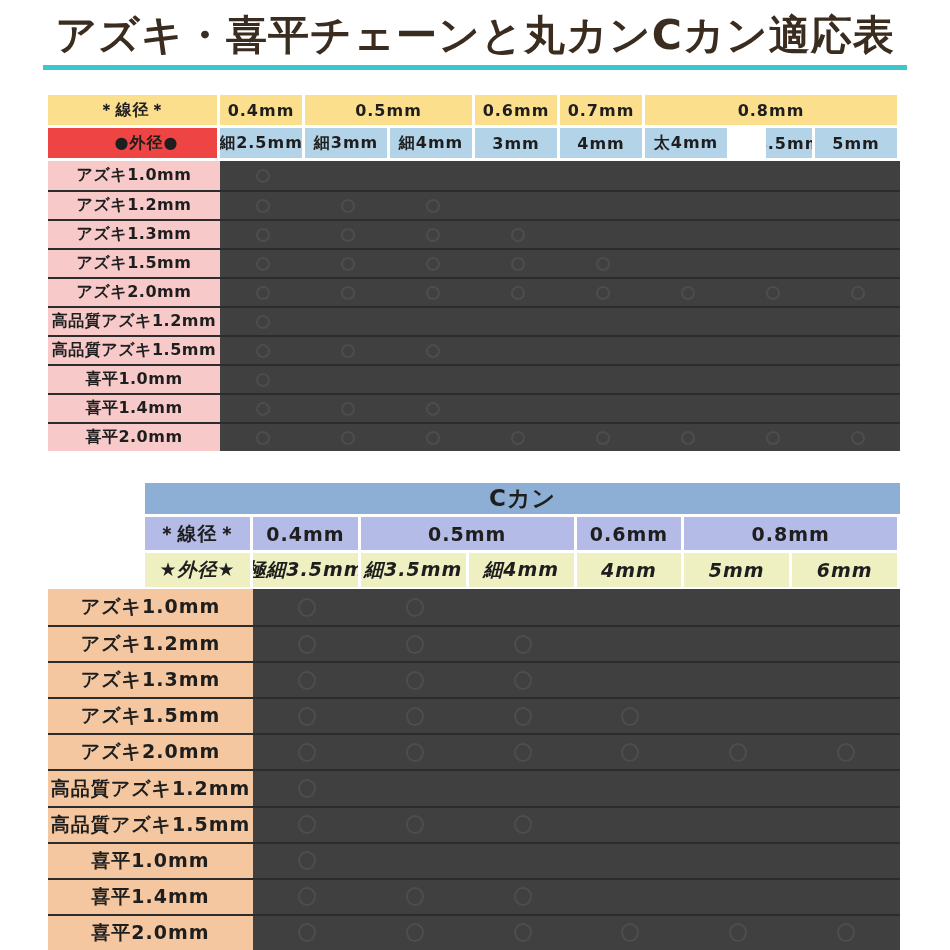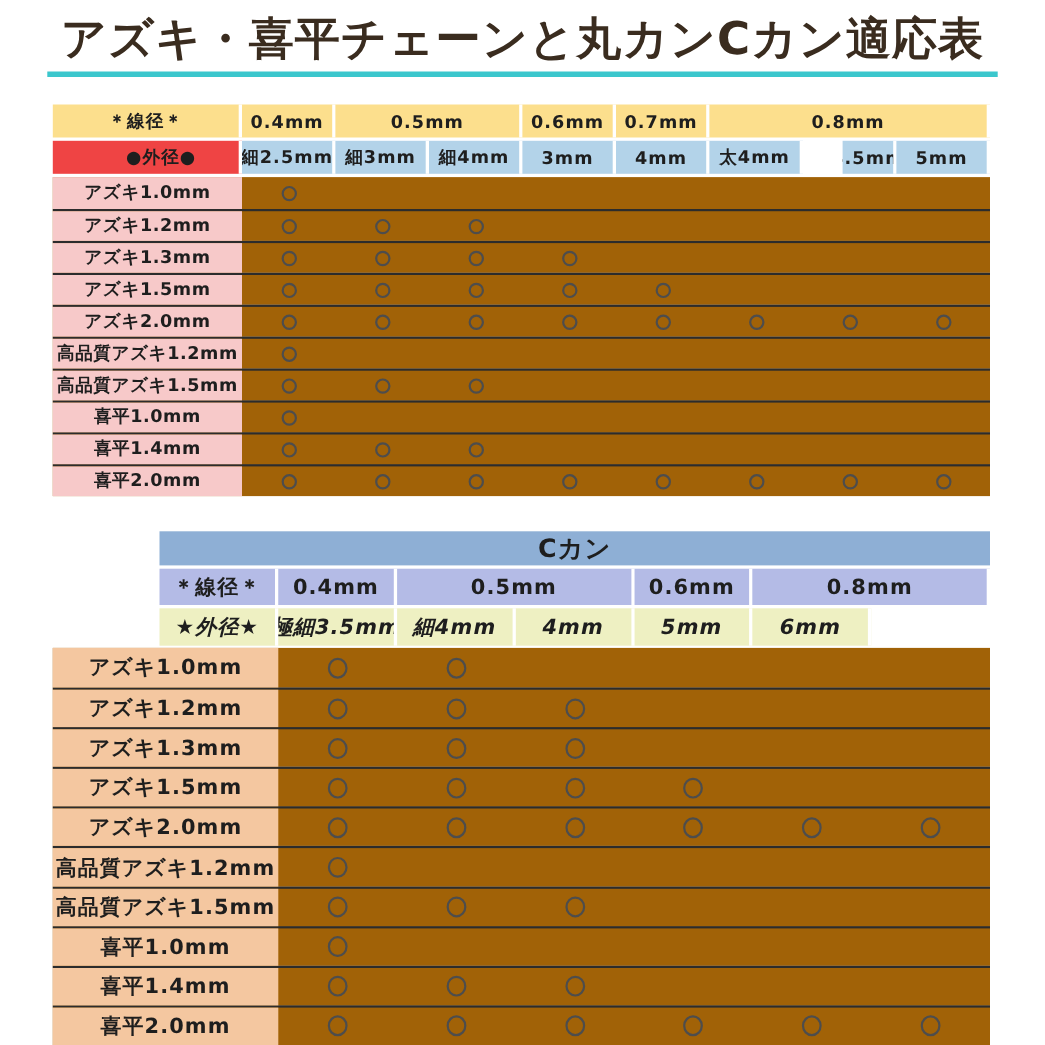--- a/index.html
+++ b/index.html
@@ -40,21 +40,21 @@
   }
   .hrow,.brow{display:grid;box-sizing:border-box;}
   .hcell{
     display:flex;align-items:center;justify-content:center;
     font-weight:bold;color:var(--txt);
     border-right:3px solid #ffffff;
     box-sizing:border-box;
     white-space:nowrap;
     overflow:hidden;
   }
-  .brow{background:#a16207;}
+  .brow{background:#404040;}
   .brow + .brow{border-top:2px solid var(--sep);}
   .label-cell{
     display:flex;align-items:center;justify-content:center;
     font-weight:bold;color:var(--txt);
     box-sizing:border-box;
     white-space:nowrap;overflow:hidden;
   }
   .mark-cell{display:flex;align-items:center;justify-content:center;}
   .mark{
     display:block;border-radius:50%;
@@ -306,20 +306,21 @@
       <div class="hrow wire">
           <div class="hcell" style="background: rgb(180, 187, 230);">＊線径＊</div>
           <div class="hcell" style="background: rgb(180, 187, 230); grid-column: span 1;">0.4mm</div>
           <div class="hcell" style="background: rgb(180, 187, 230); grid-column: span 2;">0.5mm</div>
           <div class="hcell" style="background: rgb(180, 187, 230); grid-column: span 1;">0.6mm</div>
           <div class="hcell" style="background: rgb(180, 187, 230); grid-column: span 2;">0.8mm</div>
         </div>
       <div class="hrow outer">
           <div class="hcell" style="background: rgb(238, 240, 194);">★外径★</div>
           <div class="hcell" style="background: rgb(238, 240, 194);">極細3.5mm</div>
+          <div class="hcell" style="background: rgb(238, 240, 194);">細3.5mm</div>
           <div class="hcell" style="background: rgb(238, 240, 194);">細4mm</div>
           <div class="hcell" style="background: rgb(238, 240, 194);">4mm</div>
           <div class="hcell" style="background: rgb(238, 240, 194);">5mm</div>
           <div class="hcell" style="background: rgb(238, 240, 194);">6mm</div>
         </div>
     </div>
     <div class="body">
         <div class="brow">
           <div class="label-cell" style="background: rgb(244, 199, 160);">アズキ1.0mm</div>
           <div class="mark-cell">

